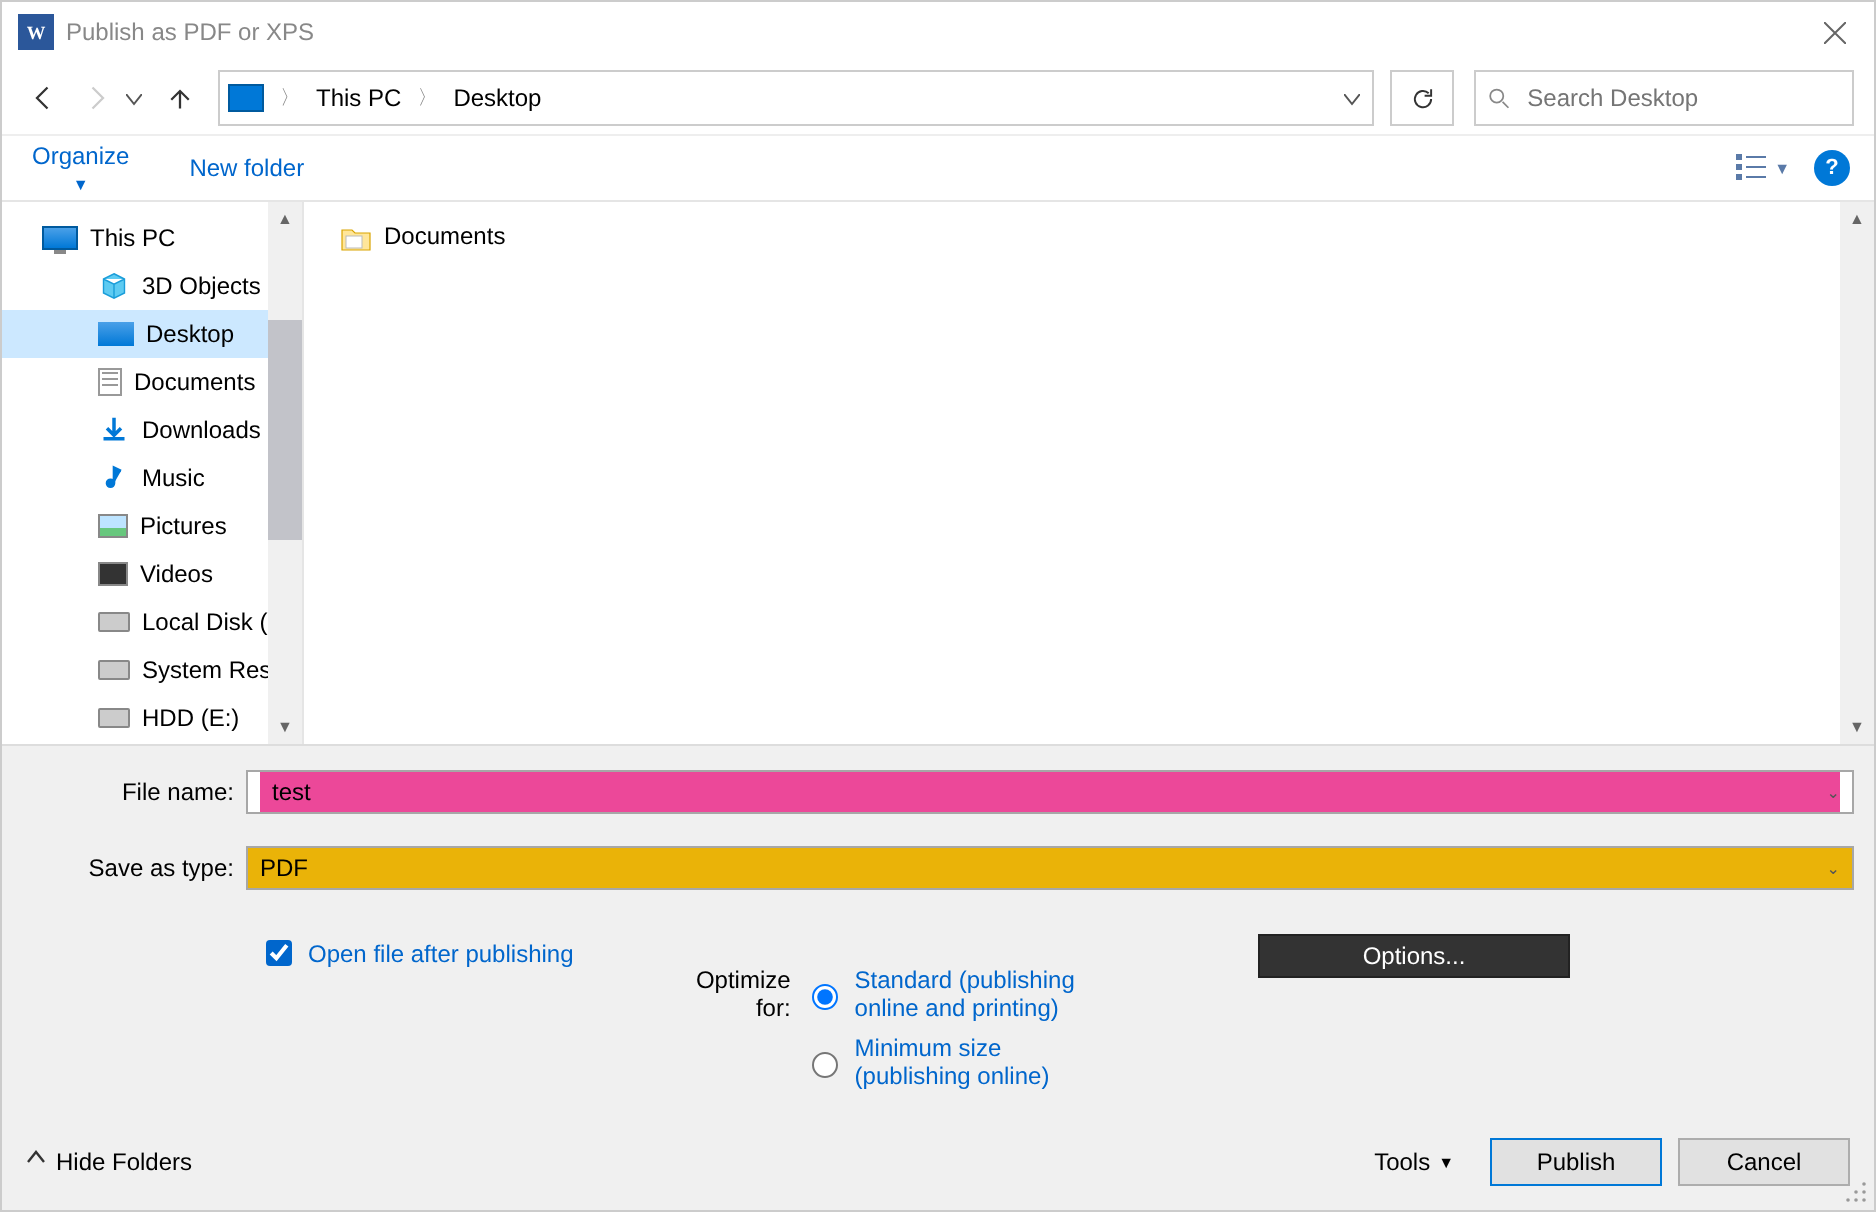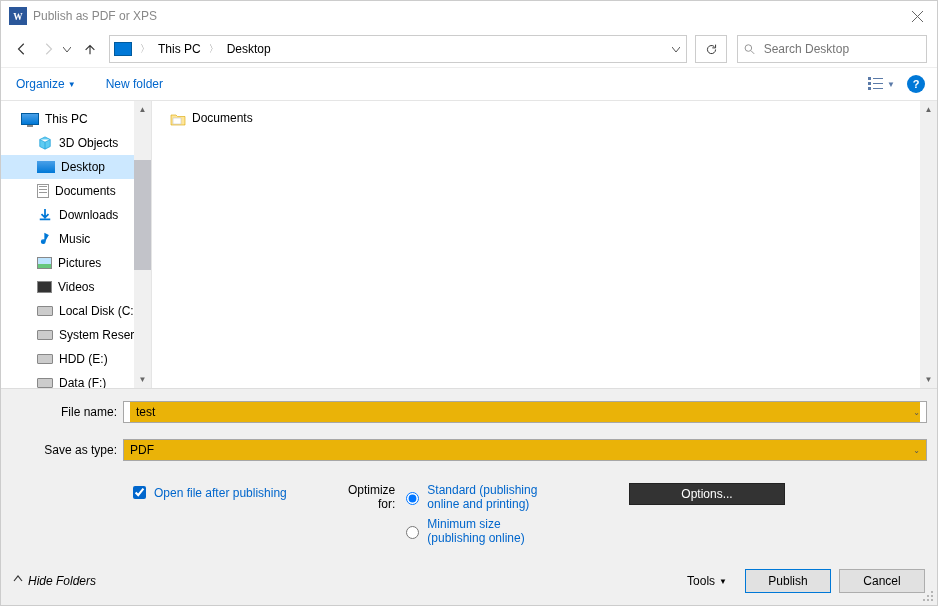--- a/index.html
+++ b/index.html
@@ -25,35 +25,35 @@
   .addressbar .crumb { padding: 0 4px; }
   .addressbar .sep { color:#888; padding:0 2px; font-size:10px;}
   .addr-drop { margin-left:auto; padding:0 6px; color:#555;}
   .refresh-btn { width:32px; height:28px; border:1px solid #ccc; display:inline-flex; align-items:center; justify-content:center; color:#555; margin-right:6px;}
   .searchbox { width:190px; height:28px; border:1px solid #ccc; display:flex; align-items:center; padding:0 6px; color:#888;}
   .searchbox svg { width:13px; height:13px; margin-right:6px;}
   .searchbox input { border:none; outline:none; font-size:12px; color:#0f766e; width:100%; }
   
   
   .toolbar { height:34px; border-top:1px solid #eee; border-bottom:1px solid #e5e5e5; display:flex; align-items:center; padding:0 12px;}
-  .toolbar .link { color:#0066cc; cursor:default; padding:4px 3px; display:flex; align-items:center; gap:3px;}
+  .toolbar .link { color:#0066cc; cursor:default; padding:4px 3px; display:flex; align-items:center; gap:3px;flex-direction:column;}
   .toolbar .link .dd { font-size:8px;}
   .toolbar-spacer { flex:1; }
   .view-btn { color:#5a7aa8; display:flex; align-items:center; gap:3px; margin-right:12px;}
   .help-btn { width:18px; height:18px; border-radius:50%; background:#0078d7; color:#fff; display:inline-flex; align-items:center; justify-content:center; font-weight:bold; font-size:11px;}
   
   
   .body { flex:1; display:flex; min-height:0; }
   .tree { width:150px; overflow:hidden; padding:6px 0; position:relative;}
   .tree-scroll { position:absolute; right:0; top:0; bottom:0; width:17px; background:#f0f0f0;}
   .tree-scroll .up, .tree-scroll .down { height:17px; display:flex; align-items:center; justify-content:center; color:#666; font-size:8px;}
   .tree-scroll .track { position:absolute; top:17px; bottom:17px; left:0; right:0;}
   .tree-scroll .thumb { position:absolute; top:42px; left:0; right:0; height:110px; background:#c2c3c9;}
   .tree-item { height:24px; display:flex; align-items:center; padding-left:20px; gap:6px; white-space:nowrap;}
-  .tree-item.lvl1 { padding-left:36px; }
+  .tree-item.lvl1 { padding-left:48px; }
   .tree-item.selected { background:#cce8ff; }
   .ticon { width:16px; height:16px; display:inline-flex; align-items:center; justify-content:center; flex-shrink:0;}
   .ticon.monitor { background:linear-gradient(#4aa0e8,#0078d7); border:1px solid #005a9e; width:18px; height:12px; position:relative;}
   .ticon.monitor::after{content:"";position:absolute;bottom:-3px;left:5px;width:6px;height:2px;background:#888;}
   .ticon.cube { color:#29b6f6; }
   .ticon.desktop { background:linear-gradient(#4aa0e8,#0078d7); width:18px; height:12px;}
   .ticon.doc { border:1px solid #999; width:12px; height:14px; position:relative;}
   .ticon.doc::before{content:"";position:absolute;top:1px;left:1px;right:1px;height:1px;background:#999;box-shadow:0 3px 0 #999,0 6px 0 #999;}
   .ticon.download { color:#0078d7;}
   .ticon.music { color:#0078d7;}
@@ -66,38 +66,38 @@
   .content-scroll { position:absolute; right:0; top:0; bottom:0; width:17px; background:#f0f0f0;}
   .content-scroll .up,.content-scroll .down{height:17px;display:flex;align-items:center;justify-content:center;color:#666;font-size:8px;}
   .file-item { display:flex; align-items:center; gap:6px; height:22px;}
   .folder-icon { width:16px; height:12px; display:inline-block; position:relative;}
   .folder-icon svg{width:16px;height:16px;}
   
   
   .bottom { background:#f0f0f0; border-top:1px solid #ddd; padding:12px 10px 8px 10px; }
   .form-row { display:flex; align-items:center; margin-bottom:16px;}
   .form-label { width:112px; text-align:right; padding-right:6px;}
-  .form-row input.txt, .form-row .combo { flex:1; height:22px; border:1px solid #a7a7a7; background:#eab308; padding:0 6px; font-size:12px;}
+  .form-row input.txt, .form-row .combo { flex:1; height:22px; border:1px solid #a7a7a7; background:#ec4899; padding:0 6px; font-size:12px;}
   .form-row .combo { background:#eab308; display:flex; align-items:center; justify-content:space-between;}
   .form-row .combo.white { background:#fff;}
   .combo .dd { font-size:8px; color:#555; padding-left:6px;}
   .opt-row { display:flex; align-items:flex-start; padding:6px 0 0 0;}
   .opt-col1 { margin-left:118px; width:200px;}
-  .opt-col2 { width:230px;}
+  .opt-col2 { width:230px;margin-top:16px;}
   .opt-col3 { flex:1; display:flex; justify-content:flex-start; padding-left:70px;}
   .chk { display:flex; align-items:center; gap:5px; color:#0066cc;}
   .chk input { accent-color:#0066cc;}
   .optim-label { text-align:right; padding-right:6px; width:80px; display:inline-block;}
   .radio-row { display:flex; align-items:center; gap:5px; color:#0066cc; margin-bottom:6px;}
   .radio-row input { margin-top:2px;}
   .radio-text { max-width:150px;}
   .options-btn { width:156px; height:22px; background:#333; color:#fff; border:1px solid #222; font-size:12px;}
   
   .footer { display:flex; align-items:center; padding:10px 12px 12px 12px; background:#f0f0f0;}
-  .hide-folders { display:flex; align-items:flex-start; gap:5px;font-style:italic;}
+  .hide-folders { display:flex; align-items:flex-start; gap:5px;}
   .footer-spacer { flex:1;}
   .tools { display:flex; align-items:center; gap:4px; margin-right:18px;}
   .btn { width:86px; height:24px; background:#e1e1e1; border:1px solid #adadad; font-size:12px;}
   .btn + .btn { margin-left:8px;}
   .btn.primary { border:1px solid #0078d7;}
   .resize-grip { position:absolute; right:3px; bottom:3px; width:12px; height:12px; color:#999;}
 </style>
 </head>
 <body>
 

